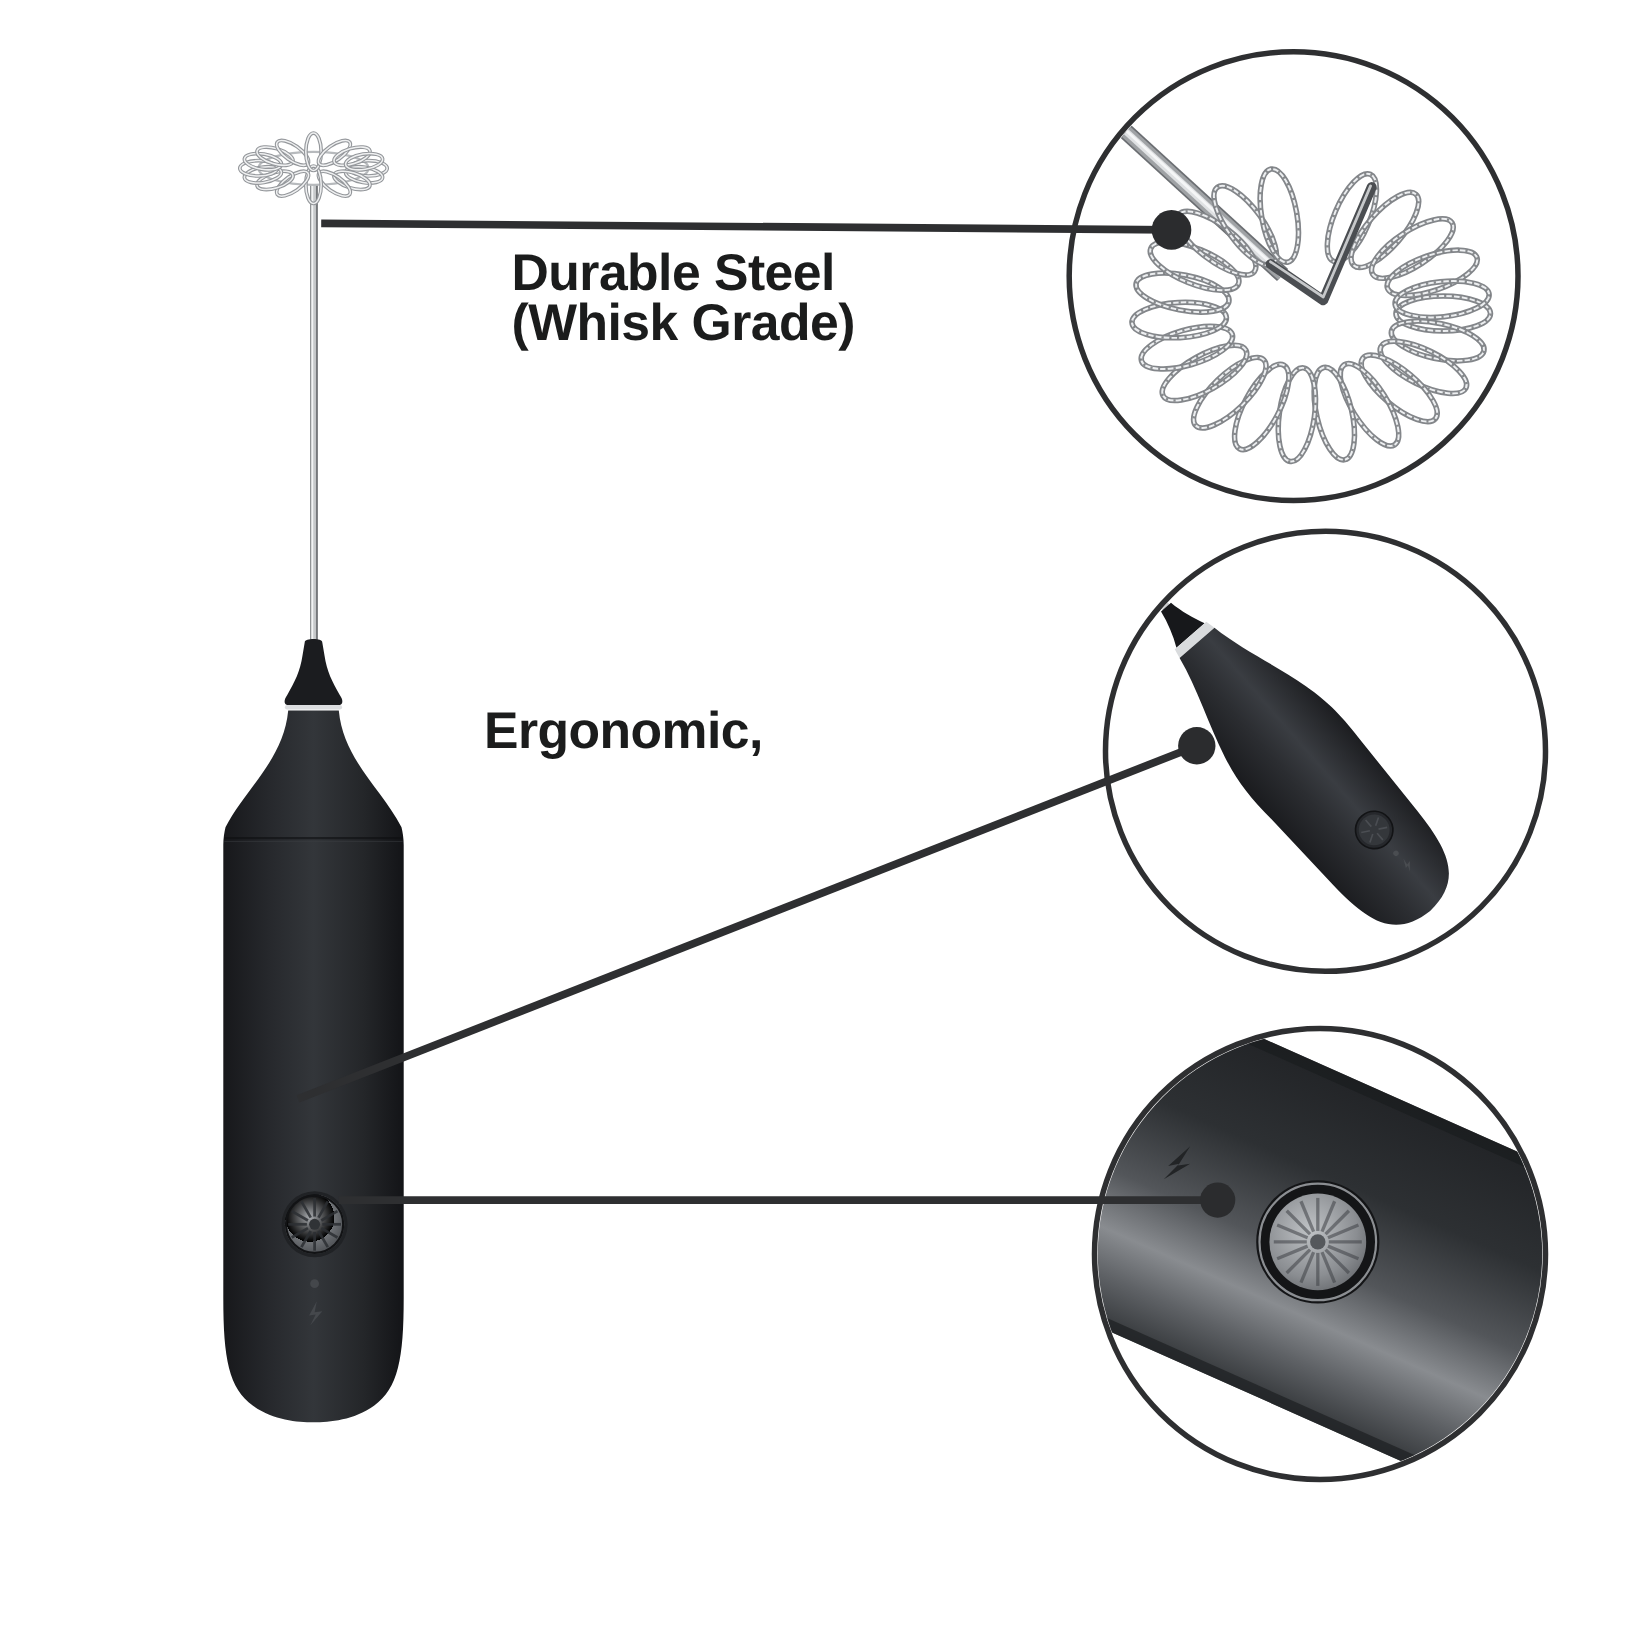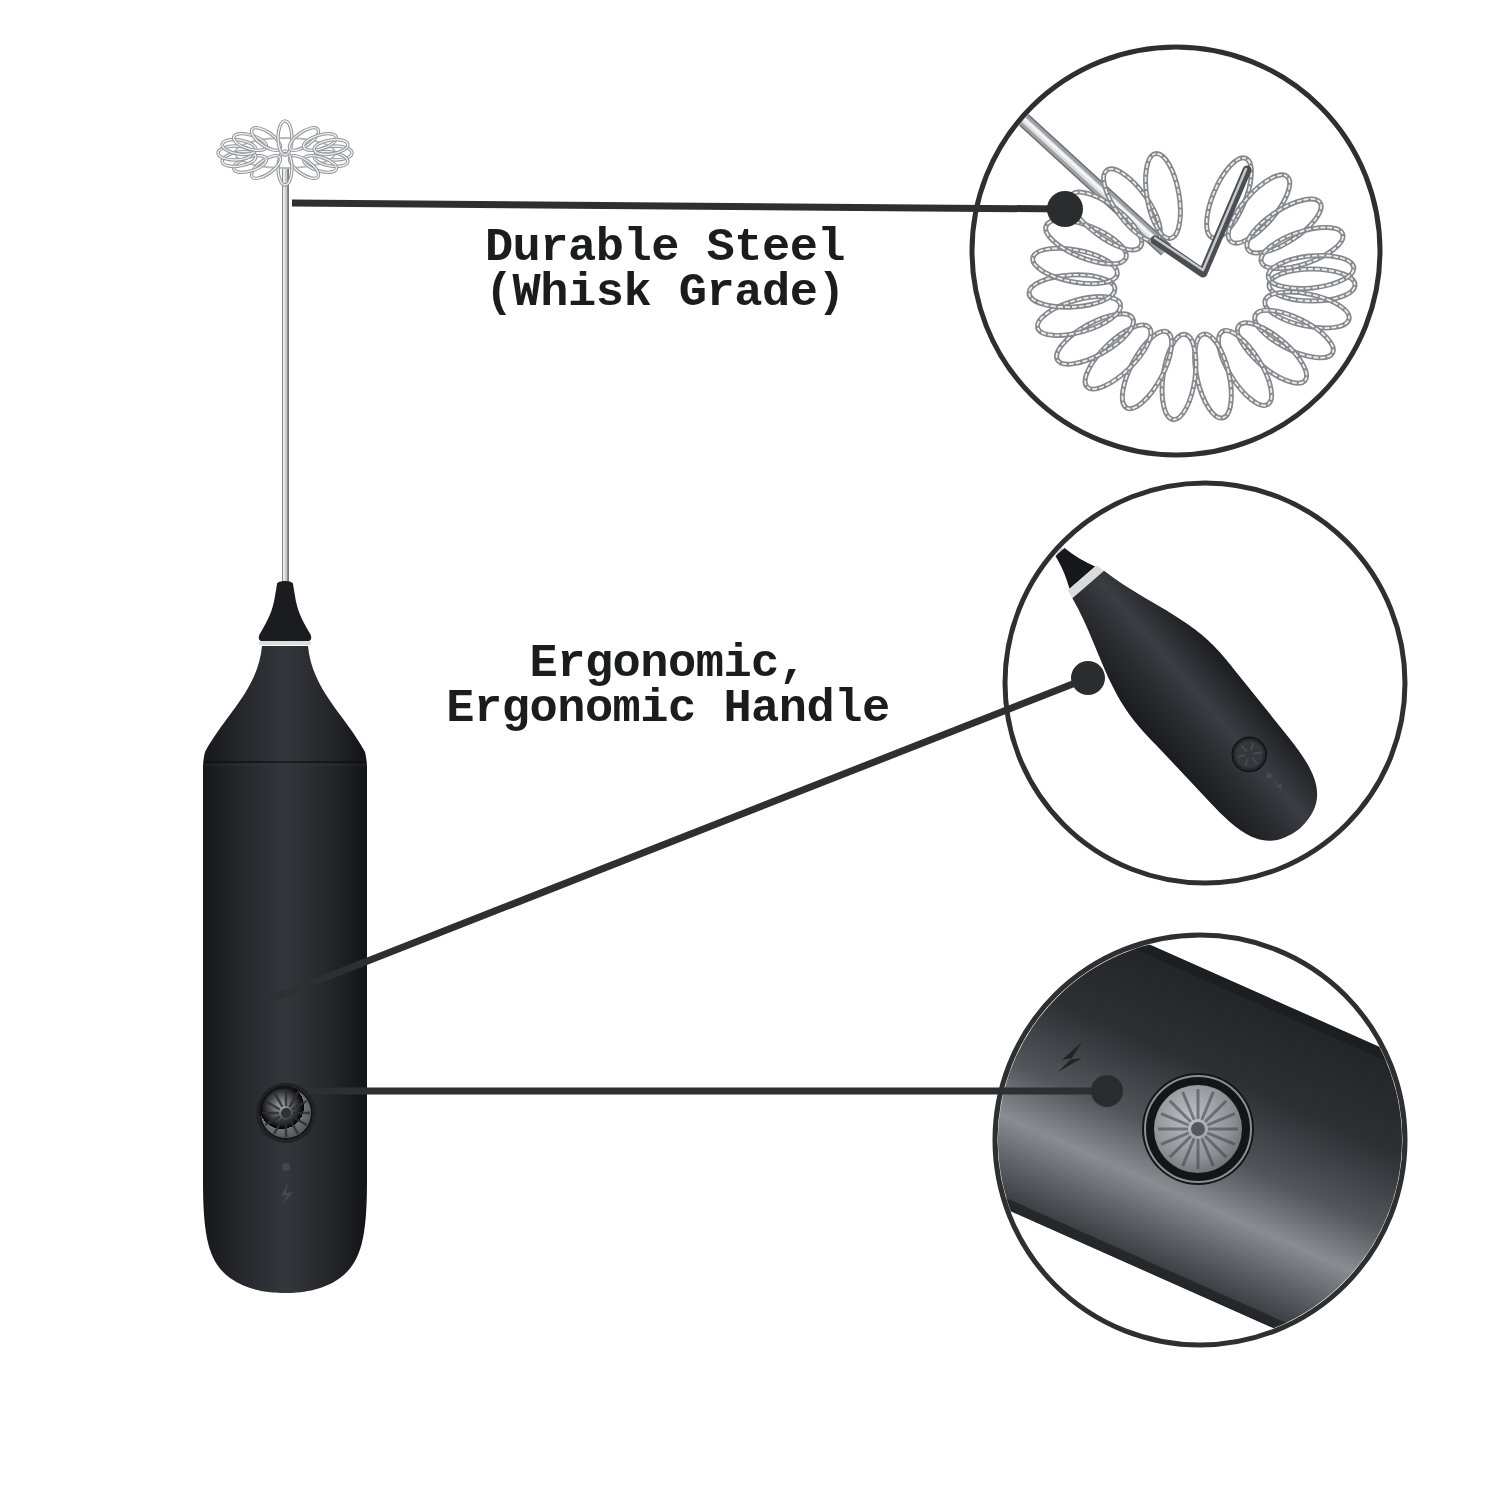--- a/index.html
+++ b/index.html
@@ -1,20 +1,20 @@
 <!DOCTYPE html>
 <html><head>
 <meta charset="utf-8">
 <style>
   html,body{margin:0;padding:0;background:#ffffff;}
   .stage{position:relative;width:1500px;height:1500px;background:#ffffff;overflow:hidden;
          font-family:"Liberation Sans", sans-serif;}
   .stage svg{position:absolute;left:0;top:0;}
-  .label{position:absolute;text-align:center;color:#1b1c1c;font-weight:700;
-         font-size:47px;line-height:45px;letter-spacing:-0.5px;font-family:Liberation Mono, monospace;}
+  .label{position:absolute;color:#1b1c1c;font-weight:700;
+         font-size:47px;line-height:45px;letter-spacing:-0.5px;}
   .label span{display:block;white-space:nowrap;}
 </style>
 </head>
 <body>
 
 <div class="stage">
 
 <svg width="1500" height="1500" viewBox="0 0 1500 1500">
   <defs>
     <linearGradient id="bodyGrad" x1="0" y1="0" x2="1" y2="0">
@@ -265,17 +265,16 @@
   </g>
 </svg>
 
 <div class="label" style="left:465px;top:225px;width:400px;">
   <span>Durable Steel</span>
   <span>(Whisk Grade)</span>
 </div>
 
 <div class="label" style="left:440px;top:641px;width:456px;">
   <span>Ergonomic,</span>
-  <span>Ergonomic Handle</span>
 </div>
 
 
 </div>
 
 </body></html>

